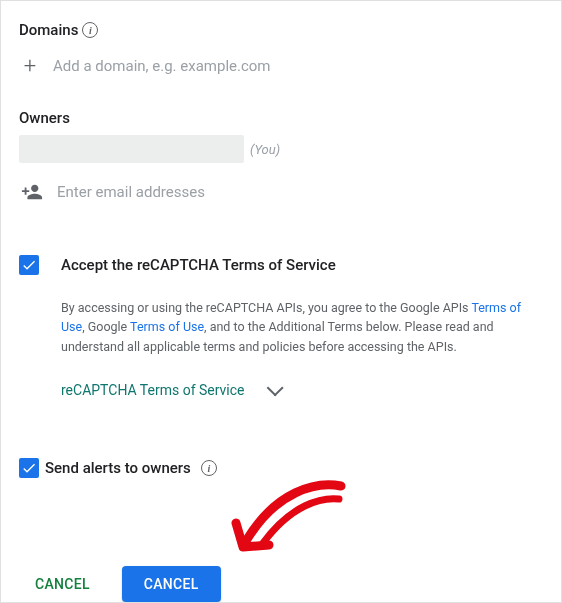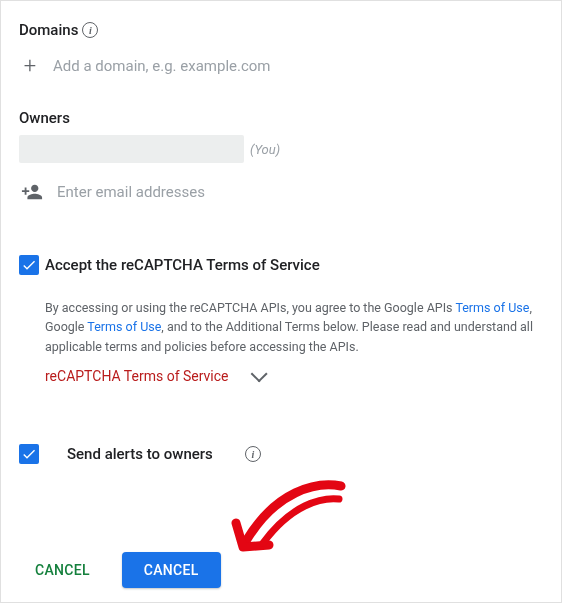--- a/index.html
+++ b/index.html
@@ -84,21 +84,21 @@
     }
     .you-label {
       color: #9aa0a6;
       font-style: italic;
       font-size: 13px;
       padding-left: 6px;
     }
     .checkbox-row {
       display: flex;
       align-items: flex-start;
-      gap: 6px;
+      gap: 22px;
       padding: 6px 6px 6px 10px;
       margin-top: 32px;
     }
     .checkbox {
       width: 20px;
       height: 20px;
       background: #1a73e8;
       border-radius: 2px;
       display: flex;
       align-items: center;
@@ -119,36 +119,36 @@
       font-size: 12.5px;
       line-height: 1.55;
       margin-top: 24px;
       padding-right: 8px;
     }
     .tos-desc a { color: #1a73e8; text-decoration: none; }
     .expander {
       display: flex;
       align-items: center;
       gap: 22px;
-      color: #b91c1c;
-      font-size: 14px;
-      margin-top: 12px;
+      color: #0f766e;
+      font-size: 14px;
+      margin-top: 26px;
       cursor: pointer;
     }
     .chevron-down {
       width: 12px;
       height: 12px;
       border-right: 2px solid #5f6368;
       border-bottom: 2px solid #5f6368;
       transform: rotate(45deg) translateY(-3px);
     }
     .alerts-row {
       display: flex;
       align-items: center;
-      gap: 28px;
+      gap: 6px;
       padding: 6px 6px 6px 10px;
       margin-top: 48px;
     }
     .alerts-row .checkbox-label { padding-top: 0; }
     .alerts-row .info-icon { margin-left: 4px; }
     .button-row {
       display: flex;
       align-items: center;
       gap: 24px;
       padding-left: 18px;

